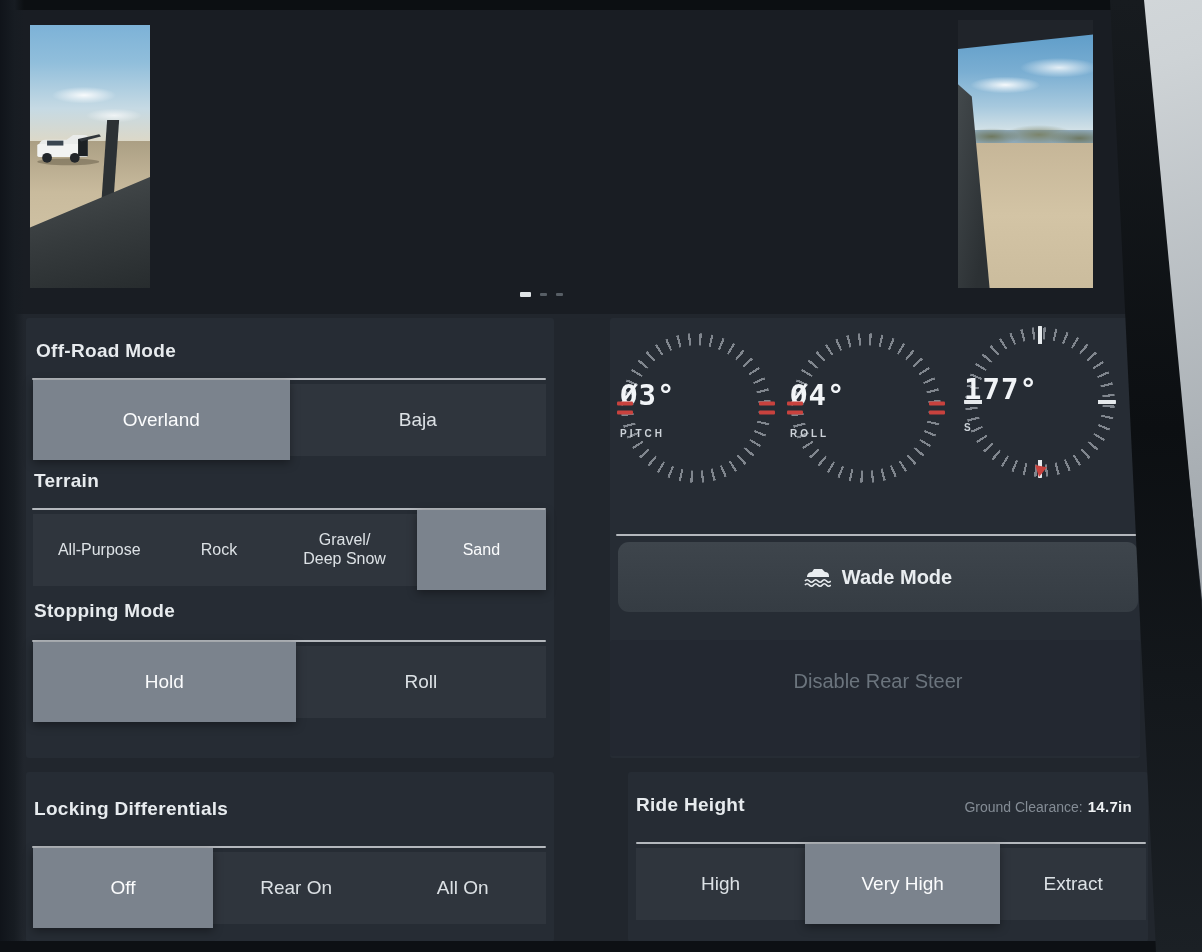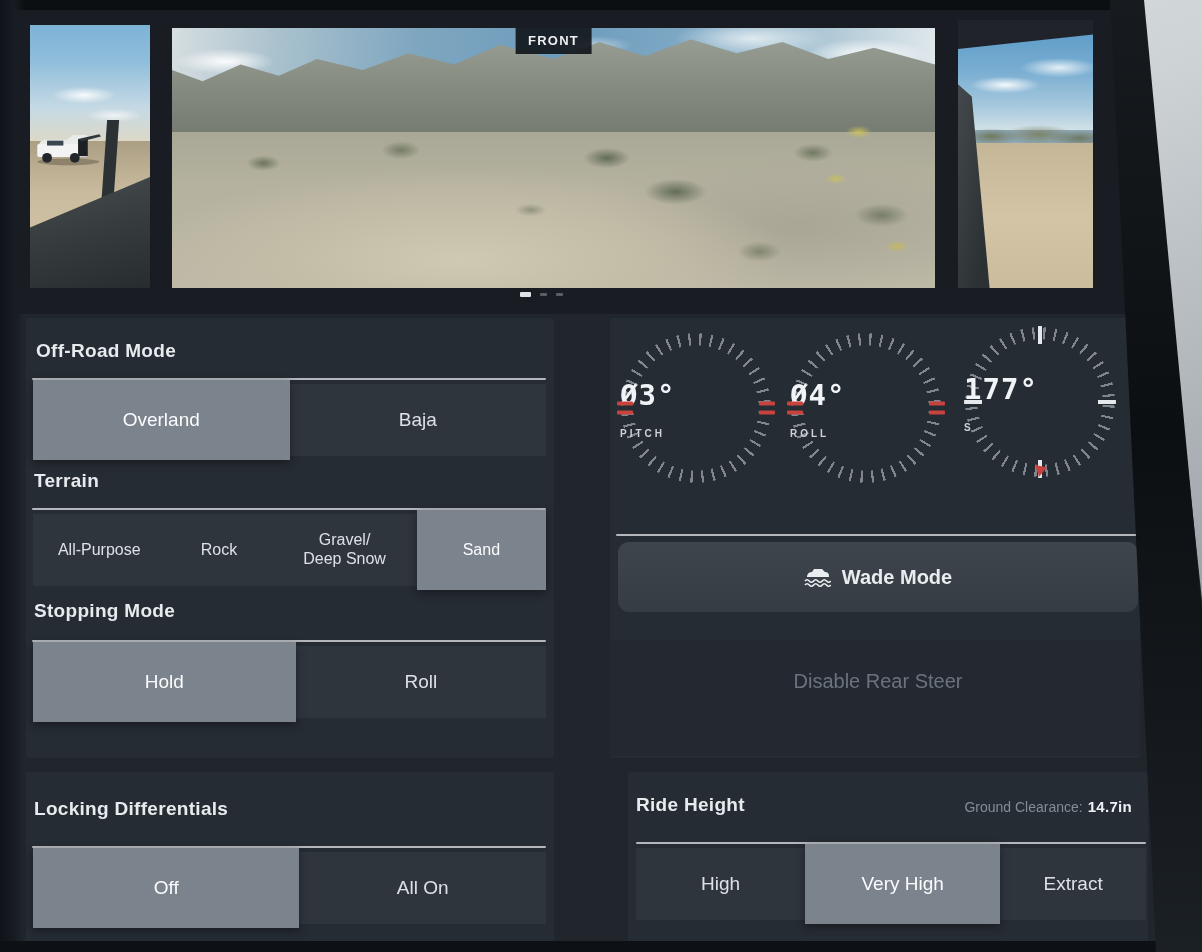--- a/index.html
+++ b/index.html
@@ -152,28 +152,20 @@
         <rect x="54" y="9" width="12" height="21" fill="#1d2124"></rect>
         <path d="M54 9 L80 3 L82 6 L58 12 Z" fill="#30353a"></path>
         <rect x="16" y="11" width="20" height="6" fill="#3a4550"></rect>
         <circle cx="16" cy="32" r="6" fill="#22262a"></circle>
         <circle cx="50" cy="32" r="6" fill="#22262a"></circle>
       </svg>
       <div class="layer lc-pole"></div>
       <div class="layer lc-ramp"></div>
     </div>
 
-    <div class="cam cam-front">
-      <div class="layer fc-sky"></div>
-      <div class="layer fc-clouds"></div>
-      <div class="layer fc-ridge"></div>
-      <div class="layer fc-ground"></div>
-      <div class="layer fc-shrubs"></div>
-      <div class="front-badge">FRONT</div>
-    </div>
 
     <div class="cam cam-right">
       <div class="layer rc-sky"></div>
       <div class="layer rc-cloud"></div>
       <div class="layer rc-roof"></div>
       <div class="layer rc-bush"></div>
       <div class="layer rc-sand"></div>
       <div class="layer rc-edge"></div>
     </div>
 
@@ -228,20 +220,23 @@
     <div class="seg-btn" style="flex:1">
       <span>Roll</span>
     </div>
   </div>
 
   <div class="sec-label" style="left:34px;top:798px">Locking Differentials</div>
   <div class="divider" style="left:32px;top:846px;width:514px"></div>
   <div class="seg" style="left:33px;top:852px;width:513px;height:72px">
     <div class="seg-btn sel" style="flex:1.08">
       <span>Off</span>
+    </div>
+    <div class="seg-btn" style="flex:1">
+      <span>Rear On</span>
     </div>
     <div class="seg-btn" style="flex:1">
       <span>All On</span>
     </div>
   </div>
 
   <div class="gauge" style="left:620px;top:332px">
     <div class="gticks"></div>
     <div class="lvlmark lm-left">
         <i></i>

